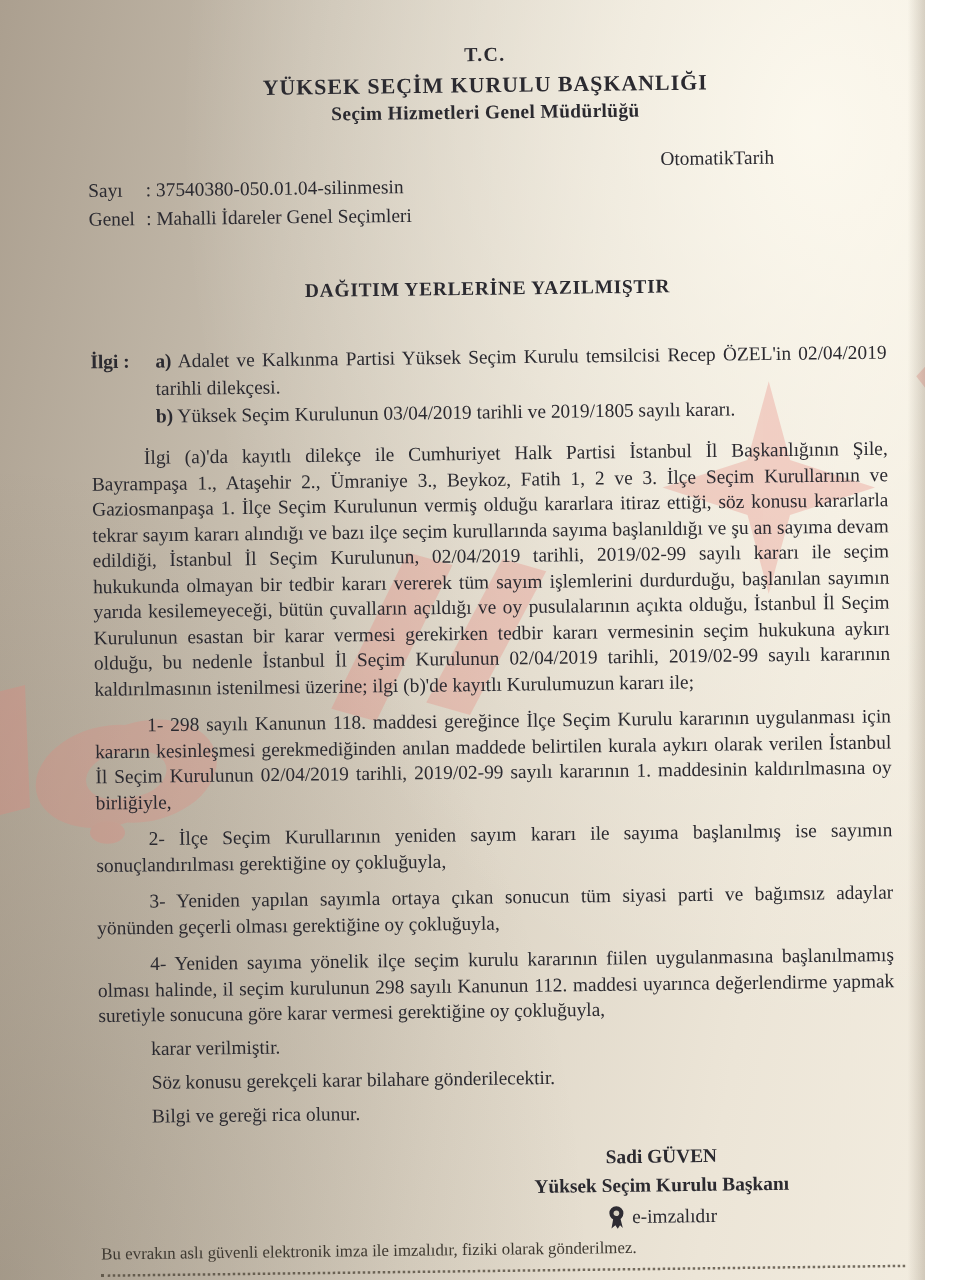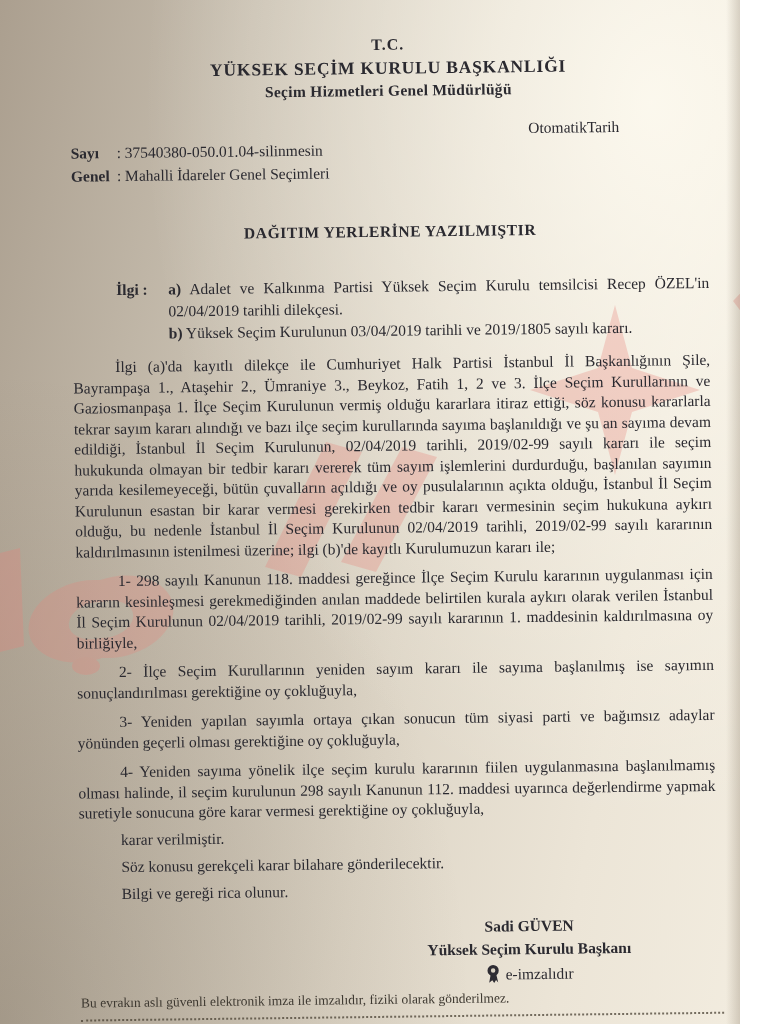--- a/index.html
+++ b/index.html
@@ -33,27 +33,27 @@
     transform: rotate(-0.7deg);
     transform-origin: 50% 50%;
   }
 
   .h-tc      { text-align: center; font-weight: bold; font-size: 16px; line-height: 22px; letter-spacing: 1px; }
   .h-main    { text-align: center; font-weight: bold; font-size: 17.5px; line-height: 24px; letter-spacing: 0.8px; }
   .h-sub     { text-align: center; font-weight: bold; font-size: 15.5px; line-height: 22px; letter-spacing: 0.3px; }
 
   .meta { position: relative; margin-top: 36px; font-size: 15.5px; }
   .meta-row { display: flex; line-height: 23px; }
-  .meta-label { font-weight: bold; width: 46px; flex: none; }
+  .meta-label { font-weight: normal; width: 46px; flex: none; }
   .auto-date { position: absolute; right: 88px; top: -17px; font-size: 15.5px; }
 
   .subject { margin-top: 39px; text-align: center; font-weight: bold; font-size: 15.5px; letter-spacing: 0.6px; }
 
   .ilgi { display: flex; margin-top: 35px; font-size: 15.5px; line-height: 22px; }
-  .ilgi-label { font-weight: bold; width: 52px; flex: none; margin-left: 44px; }
+  .ilgi-label { font-weight: bold; width: 52px; flex: none; }
   .ilgi-items p { text-align: justify; }
   .ilgi-items .lbl { font-weight: bold; }
 
   .body-text p {
     font-size: 15.5px; line-height: 20.5px;
     text-align: justify; text-indent: 42px;
     margin-top: 9px;
   }
   .body-text p.intro { margin-top: 12px; }
   .body-text p.closing { text-align: left; margin-top: 5px; line-height: 22px; }

